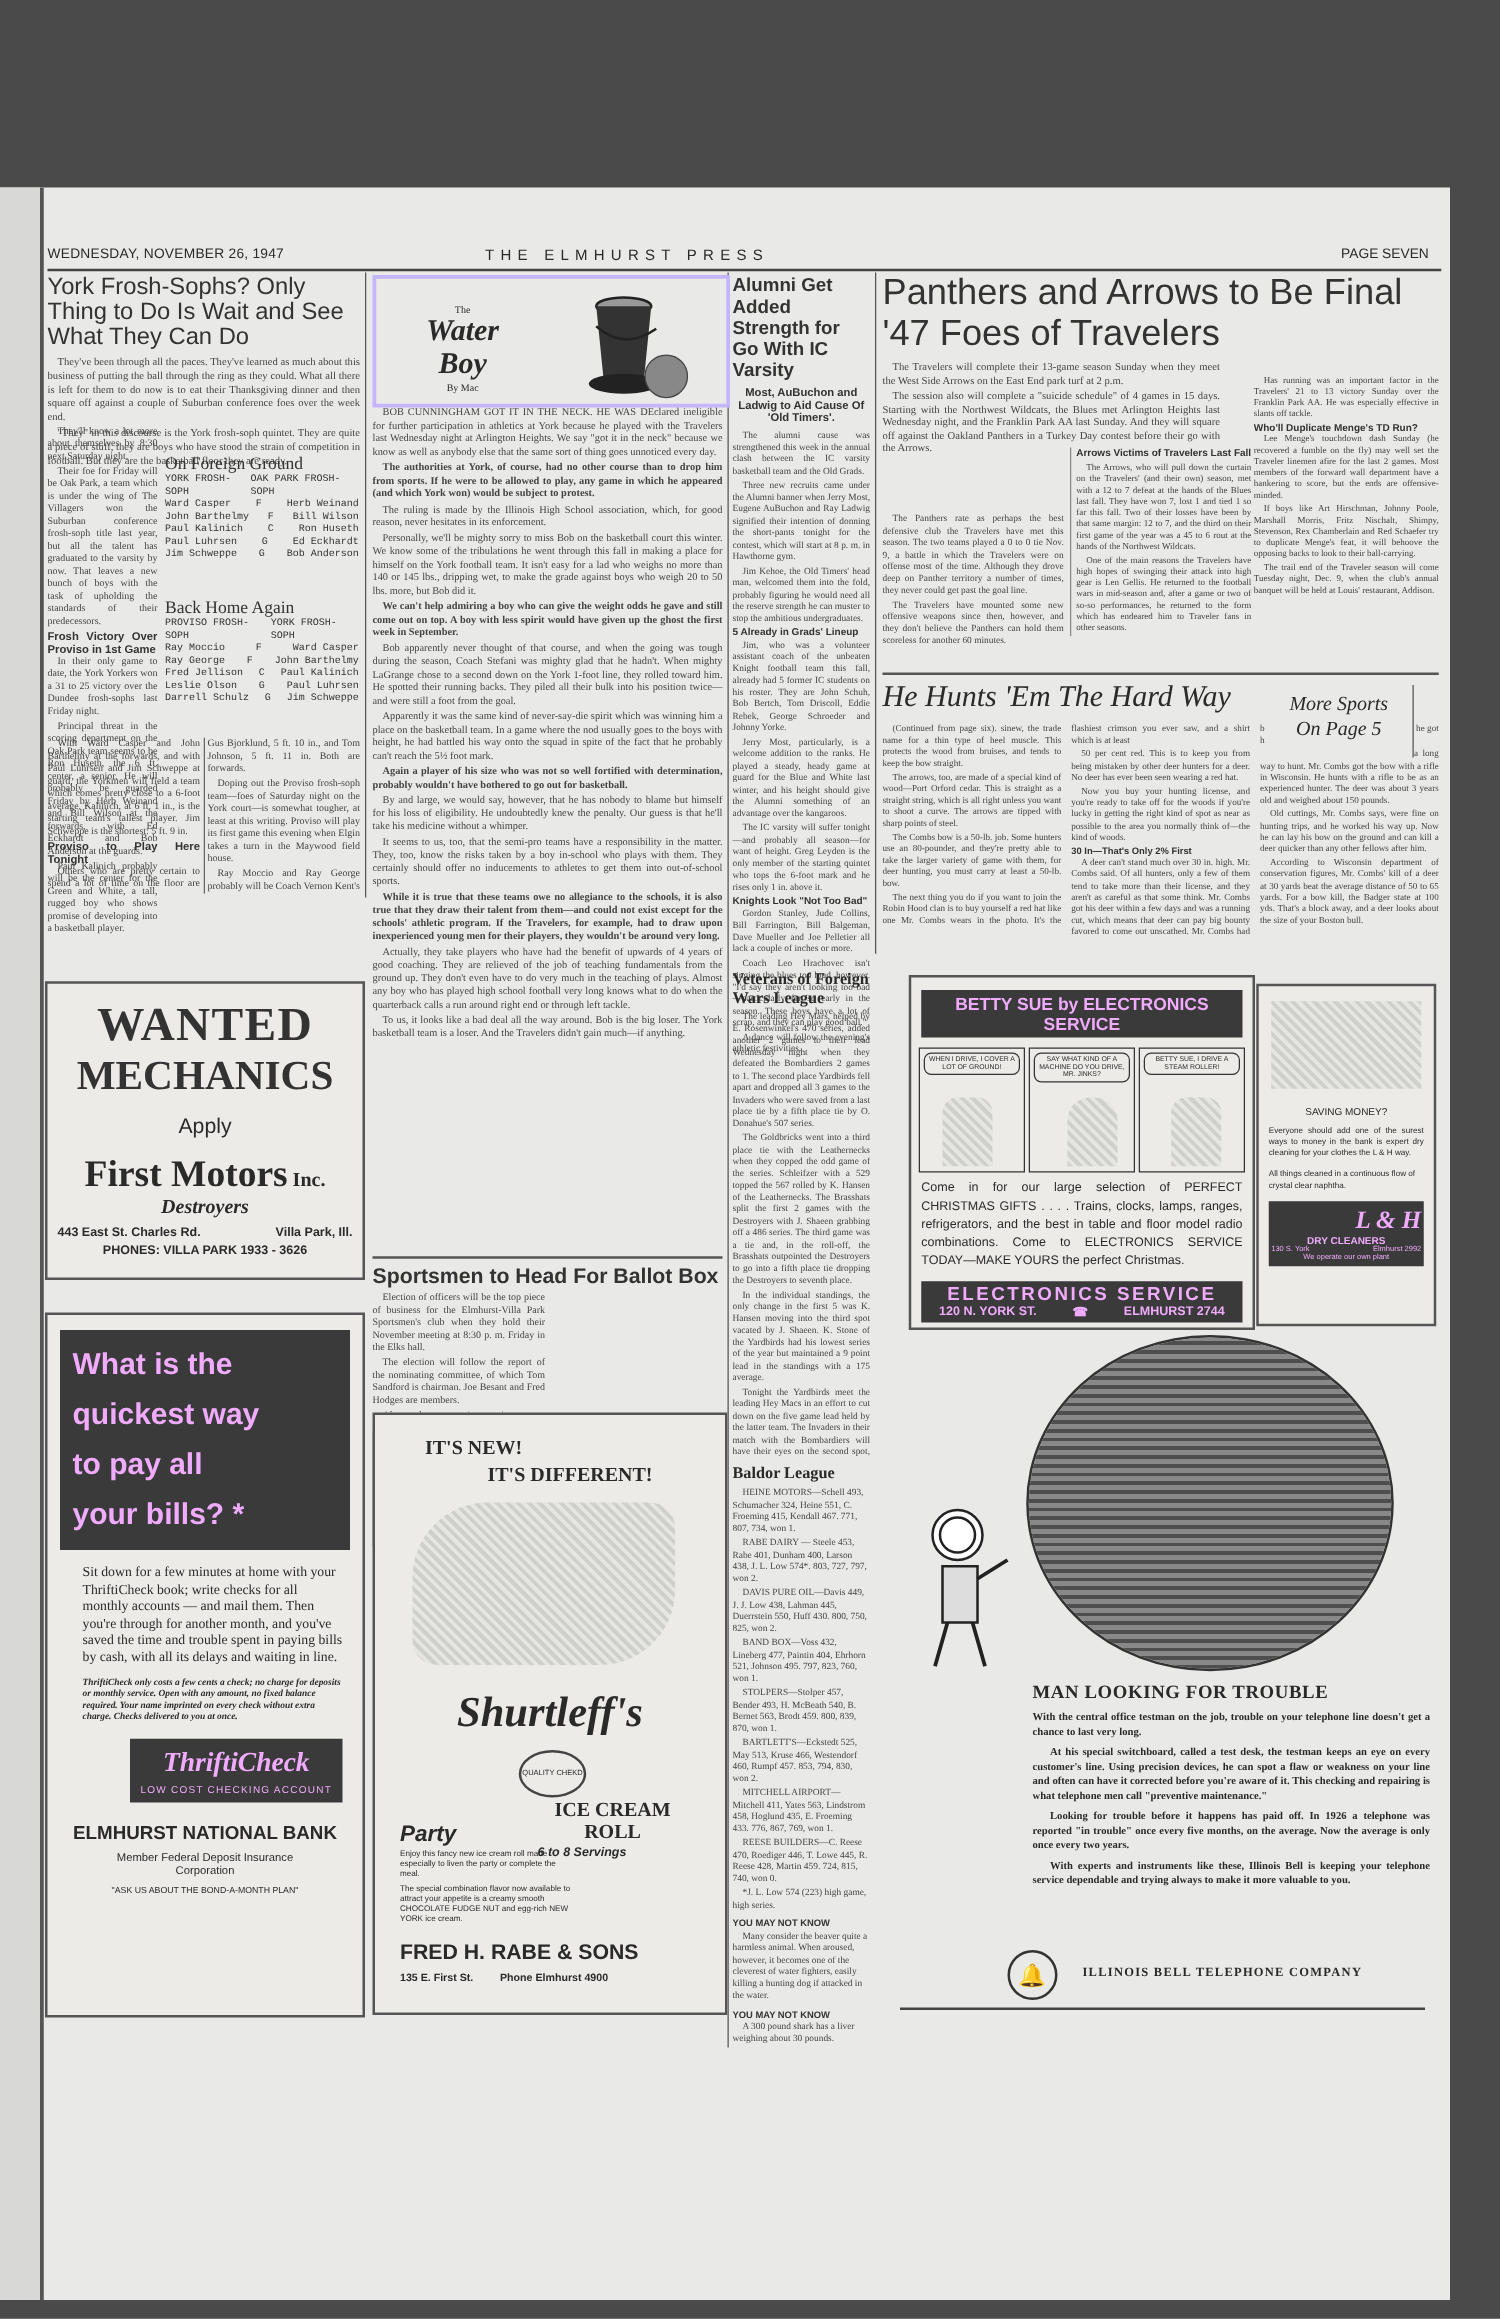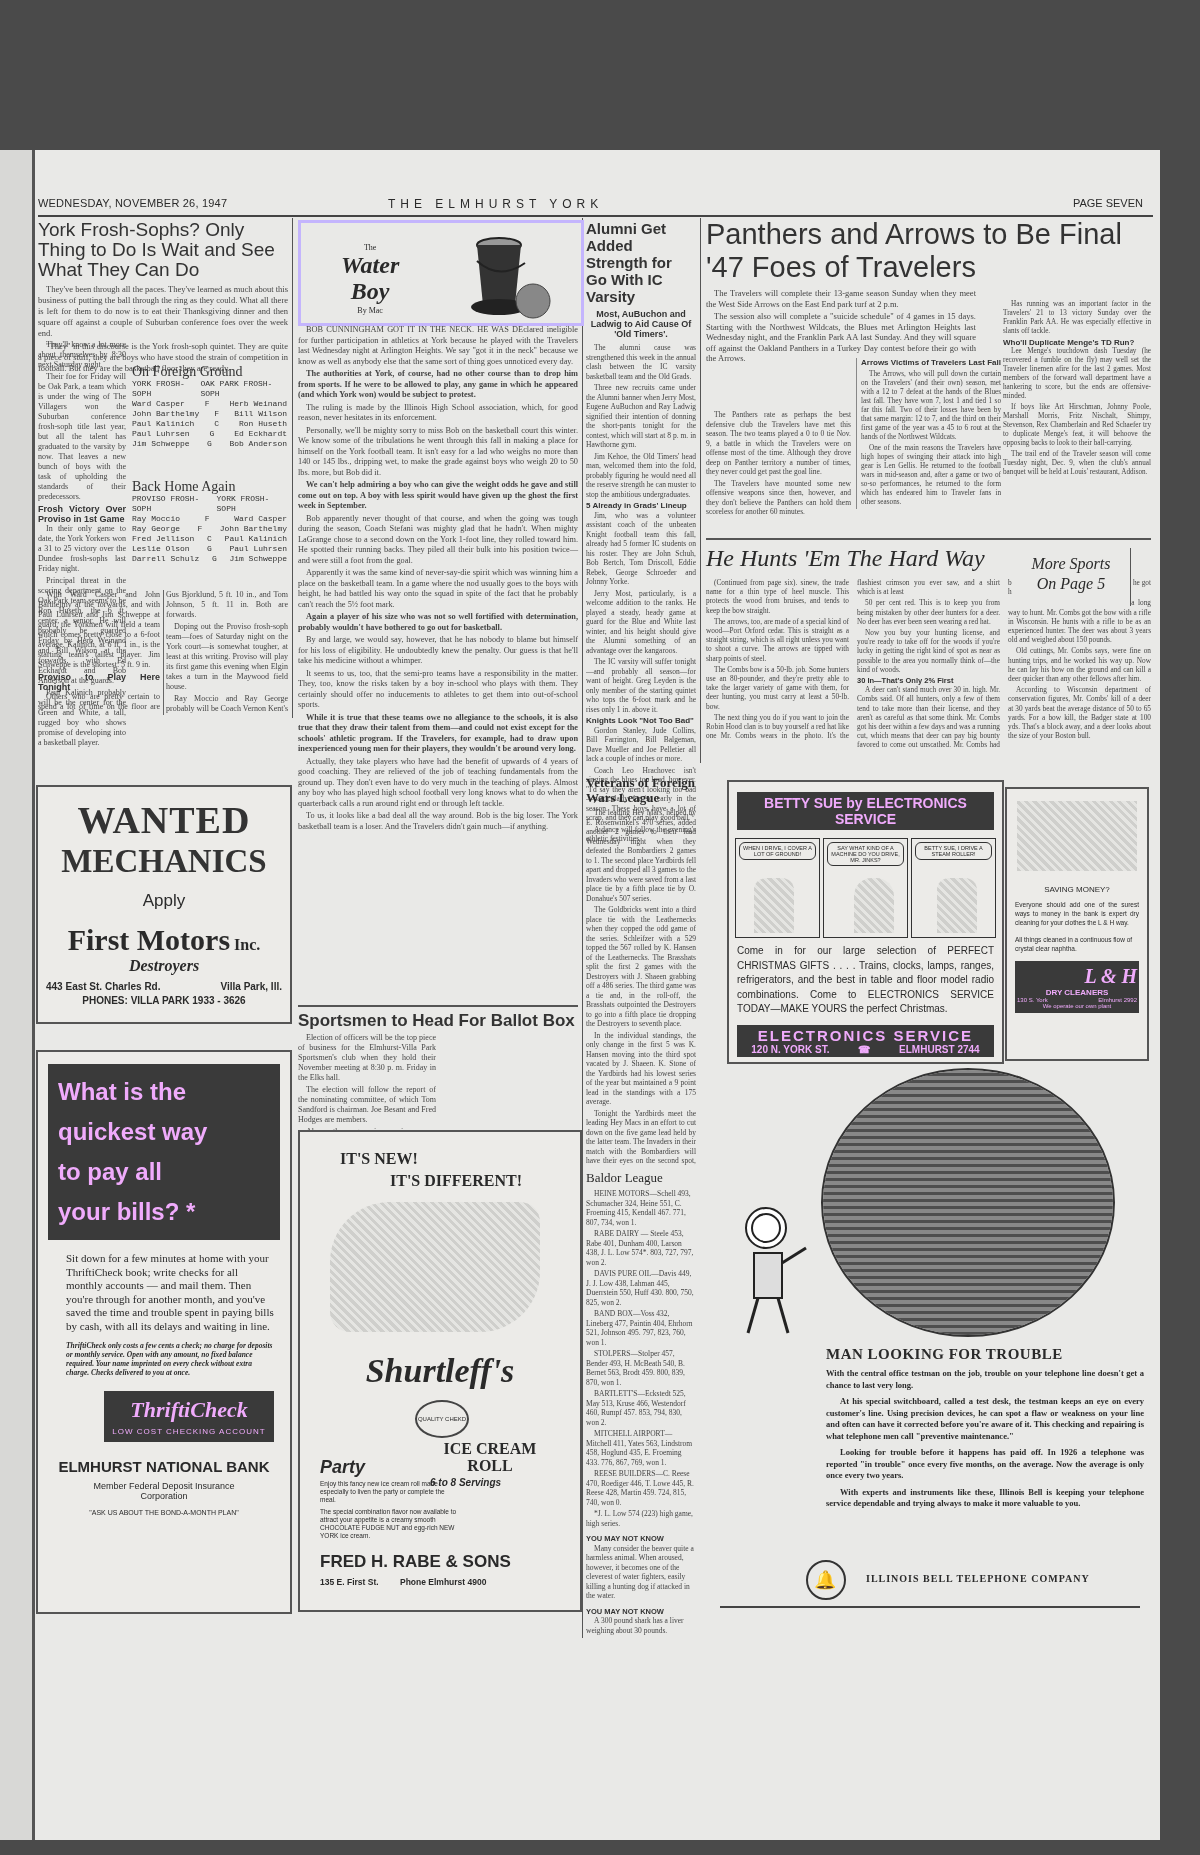--- a/index.html
+++ b/index.html
@@ -25,21 +25,21 @@
   .hatched{background:repeating-linear-gradient(45deg,#cfcfcc 0 3px,#e5e5e2 3px 6px);}
 </style>
 </head>
 <body>
 
 <div class="page"></div>
 <div class="leftedge"></div>
 
 <div class="masthead">
   <span class="mh-date">WEDNESDAY, NOVEMBER 26, 1947</span>
-  <span class="mh-title">THE ELMHURST YORK</span>
+  <span class="mh-title">THE ELMHURST PRESS</span>
   <span class="mh-page">PAGE SEVEN</span>
 </div>
 
 <div class="vrule" style="left:292px;top:218px;height:500px;"></div>
 <div class="vrule" style="left:582px;top:218px;height:1420px;"></div>
 <div class="vrule" style="left:700px;top:218px;height:545px;"></div>
 
 <div class="abs" style="left:38px;top:220px;width:250px;">
   <div class="head-sans" style="font-size:19px;font-weight:normal;">York Frosh-Sophs? Only Thing to Do Is Wait and See What They Can Do</div>
   <div class="body" style="margin-top:4px;">
@@ -251,21 +251,21 @@
   <div style="font-family:'Liberation Serif',serif;font-weight:bold;font-size:13px;line-height:15px;">Veterans of Foreign Wars League</div>
   <div class="body" style="font-size:7.5px;line-height:9.5px;margin-top:3px;">
     <p>The leading Hey Mars, helped by E. Rosenwinkel's 470 series, added another 2 games to their lead Wednesday night when they defeated the Bombardiers 2 games to 1. The second place Yardbirds fell apart and dropped all 3 games to the Invaders who were saved from a last place tie by a fifth place tie by O. Donahue's 507 series.</p>
     <p>The Goldbricks went into a third place tie with the Leathernecks when they copped the odd game of the series. Schleifzer with a 529 topped the 567 rolled by K. Hansen of the Leathernecks. The Brasshats split the first 2 games with the Destroyers with J. Shaeen grabbing off a 486 series. The third game was a tie and, in the roll-off, the Brasshats outpointed the Destroyers to go into a fifth place tie dropping the Destroyers to seventh place.</p>
     <p>In the individual standings, the only change in the first 5 was K. Hansen moving into the third spot vacated by J. Shaeen. K. Stone of the Yardbirds had his lowest series of the year but maintained a 9 point lead in the standings with a 175 average.</p>
     <p>Tonight the Yardbirds meet the leading Hey Macs in an effort to cut down on the five game lead held by the latter team. The Invaders in their match with the Bombardiers will have their eyes on the second spot, since they now trail by only two games. The Destroyers meet the third place Goldbricks and will be out to close the one game gap which separates them. The Brasshats trail the Leathernecks by one game and will be out to take the series.</p>
   </div>
 </div>
 
 <div class="abs" style="left:586px;top:1170px;width:110px;height:470px;overflow:hidden;">
-  <div style="font-family:'Liberation Serif',serif;font-weight:normal;font-size:13px;">Baldor League</div>
+  <div style="font-family:'Liberation Serif',serif;font-weight:bold;font-size:13px;">Baldor League</div>
   <div class="body" style="font-size:7.5px;line-height:9.5px;margin-top:3px;text-align:left;">
     <p>HEINE MOTORS—Schell 493, Schumacher 324, Heine 551, C. Froeming 415, Kendall 467. 771, 807, 734, won 1.</p>
     <p>RABE DAIRY — Steele 453, Rabe 401, Dunham 400, Larson 438, J. L. Low 574*. 803, 727, 797, won 2.</p>
     <p>DAVIS PURE OIL—Davis 449, J. J. Low 438, Lahman 445, Duerrstein 550, Huff 430. 800, 750, 825, won 2.</p>
     <p>BAND BOX—Voss 432, Lineberg 477, Paintin 404, Ehrhorn 521, Johnson 495. 797, 823, 760, won 1.</p>
     <p>STOLPERS—Stolper 457, Bender 493, H. McBeath 540, B. Bernet 563, Brodt 459. 800, 839, 870, won 1.</p>
     <p>BARTLETT'S—Eckstedt 525, May 513, Kruse 466, Westendorf 460, Rumpf 457. 853, 794, 830, won 2.</p>
     <p>MITCHELL AIRPORT—Mitchell 411, Yates 563, Lindstrom 458, Hoglund 435, E. Froeming 433. 776, 867, 769, won 1.</p>
     <p>REESE BUILDERS—C. Reese 470, Roediger 446, T. Lowe 445, R. Reese 428, Martin 459. 724, 815, 740, won 0.</p>
     <p>*J. L. Low 574 (223) high game, high series.</p>
@@ -290,21 +290,21 @@
 <div class="abs" style="left:856px;top:358px;width:140px;border-left:1px solid #888;padding-left:4px;">
   <div class="small-bold" style="font-size:8px;">Arrows Victims of Travelers Last Fall</div>
   <div class="body" style="font-size:7.2px;line-height:9px;margin-top:3px;">
     <p>The Arrows, who will pull down the curtain on the Travelers' (and their own) season, met with a 12 to 7 defeat at the hands of the Blues last fall. They have won 7, lost 1 and tied 1 so far this fall. Two of their losses have been by that same margin: 12 to 7, and the third on their first game of the year was a 45 to 6 rout at the hands of the Northwest Wildcats.</p>
     <p>One of the main reasons the Travelers have high hopes of swinging their attack into high gear is Len Gellis. He returned to the football wars in mid-season and, after a game or two of so-so performances, he returned to the form which has endeared him to Traveler fans in other seasons.</p>
   </div>
 </div>
 <div class="abs body" style="left:1003px;top:300px;width:148px;font-size:7.2px;line-height:9px;">
   <p>Has running was an important factor in the Travelers' 21 to 13 victory Sunday over the Franklin Park AA. He was especially effective in slants off tackle.</p>
   <div class="small-bold" style="font-size:8px;">Who'll Duplicate Menge's TD Run?</div>
-  <p>Lee Menge's touchdown dash Tuesday (he recovered a fumble on the fly) may well set the Traveler linemen afire for the last 2 games. Most members of the forward wall department have a hankering to score, but the ends are offensive-minded.</p>
+  <p>Lee Menge's touchdown dash Sunday (he recovered a fumble on the fly) may well set the Traveler linemen afire for the last 2 games. Most members of the forward wall department have a hankering to score, but the ends are offensive-minded.</p>
   <p>If boys like Art Hirschman, Johnny Poole, Marshall Morris, Fritz Nischalt, Shimpy, Stevenson, Rex Chamberlain and Red Schaefer try to duplicate Menge's feat, it will behoove the opposing backs to look to their ball-carrying.</p>
   <p>The trail end of the Traveler season will come Tuesday night, Dec. 9, when the club's annual banquet will be held at Louis' restaurant, Addison.</p>
 </div>
 
 <div class="hrule" style="left:706px;top:538px;width:445px;"></div>
 
 <div class="abs" style="left:706px;top:545px;width:300px;">
   <div style="font-family:'Liberation Serif',serif;font-style:italic;font-size:24px;line-height:26px;">He Hunts 'Em The Hard Way</div>
 </div>
 <div class="abs body" style="left:706px;top:578px;width:445px;height:178px;overflow:hidden;column-count:3;column-gap:8px;font-size:7.3px;line-height:9.2px;">

